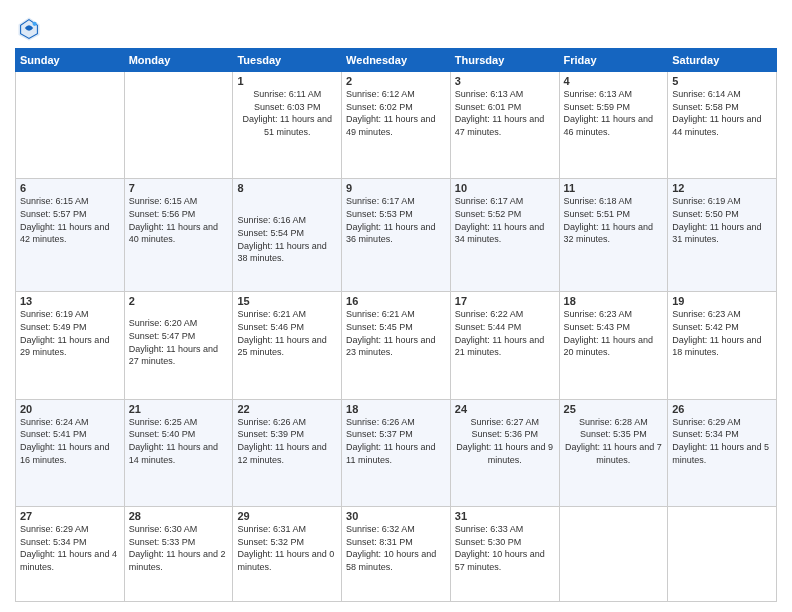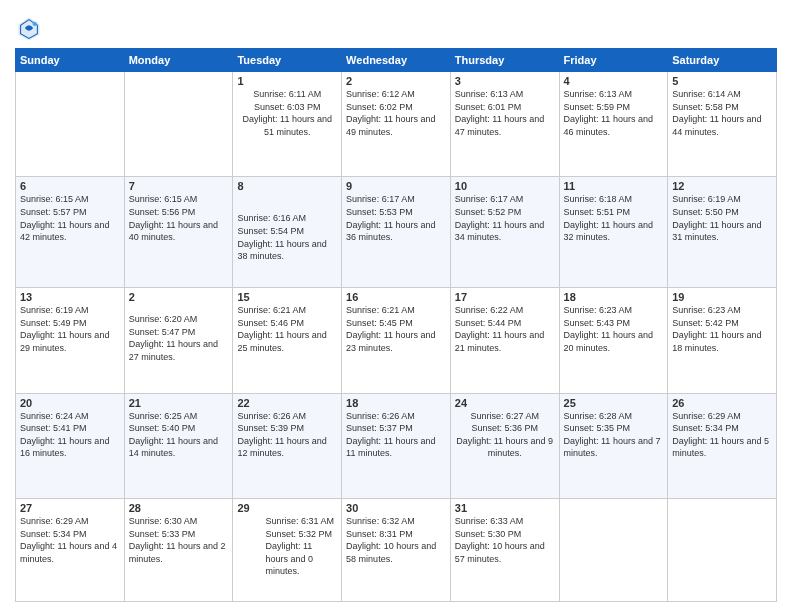--- a/index.html
+++ b/index.html
@@ -285,21 +285,21 @@
 Daylight: 11 hours and 11 minutes.</div>
           </td>
           <td>
             <span class="day-num">24</span>
             <div class="day-info" style="white-space: pre-line; text-align: center;">Sunrise: 6:27 AM
 Sunset: 5:36 PM
 Daylight: 11 hours and 9 minutes.</div>
           </td>
           <td>
             <span class="day-num">25</span>
-            <div class="day-info" style="white-space: pre-line;">Sunrise: 6:28 AM
+            <div class="day-info" style="white-space: pre-line; text-align: center;">Sunrise: 6:28 AM
 Sunset: 5:35 PM
 Daylight: 11 hours and 7 minutes.</div>
           </td>
           <td>
             <span class="day-num">26</span>
             <div class="day-info" style="white-space: pre-line;">Sunrise: 6:29 AM
 Sunset: 5:34 PM
 Daylight: 11 hours and 5 minutes.</div>
           </td>
         </tr>
@@ -311,21 +311,21 @@
 Daylight: 11 hours and 4 minutes.</div>
           </td>
           <td>
             <span class="day-num">28</span>
             <div class="day-info" style="white-space: pre-line;">Sunrise: 6:30 AM
 Sunset: 5:33 PM
 Daylight: 11 hours and 2 minutes.</div>
           </td>
           <td>
             <span class="day-num">29</span>
-            <div class="day-info" style="white-space: pre-line; margin-left: 28px;">Sunrise: 6:31 AM
+            <div class="day-info" style="white-space: pre-line;">Sunrise: 6:31 AM
 Sunset: 5:32 PM
 Daylight: 11 hours and 0 minutes.</div>
           </td>
           <td>
             <span class="day-num">30</span>
             <div class="day-info" style="white-space: pre-line;">Sunrise: 6:32 AM
 Sunset: 8:31 PM
 Daylight: 10 hours and 58 minutes.</div>
           </td>
           <td>

